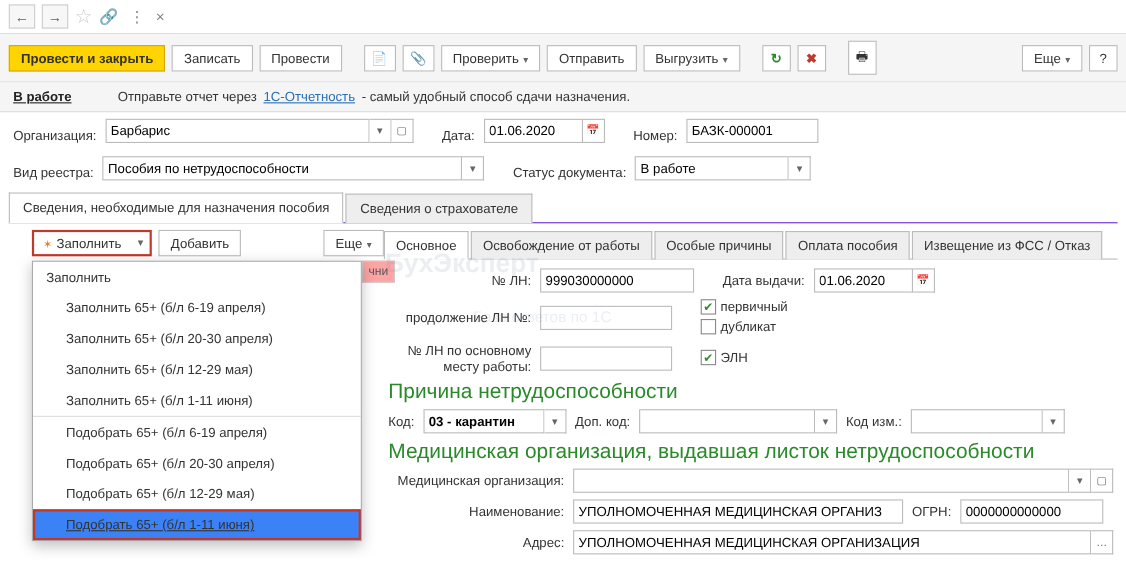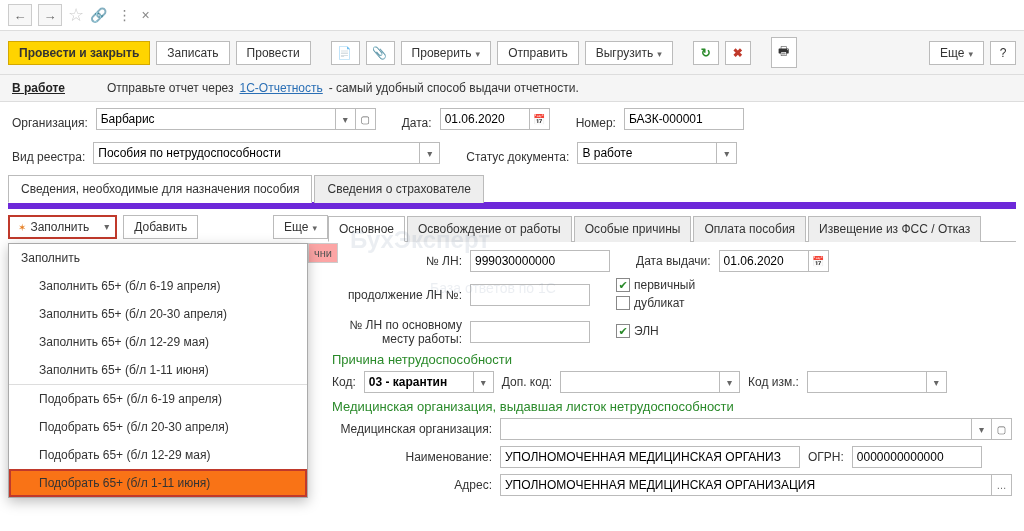--- a/index.html
+++ b/index.html
@@ -18,44 +18,44 @@
   .green { color:#2a8a2a; font-weight:bold; }
   .red { color:#c0392b; font-weight:bold; }
   .infobar { padding:6px 12px; background:#f5f5f5; display:flex; align-items:center; gap:6px; border-bottom:1px solid #ddd; }
   .infobar .status { text-decoration:underline; font-weight:bold; color:#222; }
   .link { color:#2a6fb5; text-decoration:underline; cursor:pointer; }
   .form-row { display:flex; align-items:flex-end; gap:8px; padding:6px 12px; }
   .label { color:#333; white-space:nowrap; }
   .input { border:1px solid #bbb; padding:2px 4px; height:22px; background:#fff; font-size:12px; }
   .input-group { display:flex; align-items:stretch; }
   .input-group .tiny-btn { border:1px solid #bbb; border-left:none; width:20px; display:flex; align-items:center; justify-content:center; font-size:10px; color:#666; background:#fff; cursor:pointer; }
-  .tabs { display:flex; border-bottom:7px solid #6d28d9; margin:4px 8px 0; }
+  .tabs { display:flex; border-bottom:1px solid #6d28d9; margin:4px 8px 0;align-items:center; }
   .tab { padding:6px 12px; border:1px solid #bbb; border-bottom:none; background:#eee; margin-right:2px; cursor:pointer; position:relative; top:1px; }
   .tab.active { background:#fff; border-bottom:1px solid #fff; }
-  .content { display:flex; padding:6px 8px; gap:0; }
+  .content { display:flex; padding:6px 8px; gap:0;margin-left:21px; }
   .left-pane { width:320px; position:relative; }
   .left-controls { display:flex; gap:6px; margin-bottom:4px; }
   .dropdown-btn { border:2px solid #c0392b; background:#fff; padding:3px 26px 3px 8px; cursor:pointer; position:relative; }
   .dropdown-btn::before { content:"✶"; color:#e67e22; font-size:10px; margin-right:4px; }
   .dropdown-btn::after { content:"▾"; position:absolute; right:6px; top:4px; font-size:10px; color:#666; }
   .dropdown-menu { position:absolute; top:28px; left:0; width:300px; background:#fff; border:1px solid #aaa; box-shadow:0 4px 12px rgba(0,0,0,0.25); z-index:10; }
   .menu-item { padding:7px 12px 7px 30px; cursor:pointer; font-size:12px; }
   .menu-sep { border-top:1px solid #ddd; margin:0; }
-  .menu-item.highlighted { background:#f97316; outline:2px solid #c0392b; outline-offset:-2px; }
+  .menu-item.highlighted { background:#3b82f6; outline:2px solid #c0392b; outline-offset:-2px;text-decoration:underline; }
   .menu-item.header { padding-left:12px; }
   .right-pane { flex:1; }
   .inner-tabs { display:flex; border-bottom:1px solid #bbb; }
   .inner-tab { padding:5px 10px; border:1px solid #bbb; border-bottom:none; background:#eee; cursor:pointer; margin-right:2px; font-size:12px; position:relative; top:1px; }
   .inner-tab.active { background:#fff; border-bottom:1px solid #fff; }
   .panel { padding:8px 4px; }
   .field-row { display:flex; align-items:center; gap:8px; margin-bottom:6px; }
   .field-label { width:130px; text-align:right; color:#333; font-size:12px; }
   .checkbox-row { display:flex; align-items:center; gap:4px; margin-bottom:2px; }
   .chk { width:14px; height:14px; border:1px solid #888; display:inline-flex; align-items:center; justify-content:center; font-size:11px; color:#2a8a2a; }
-  .section-title { color:#2a8a2a; font-size:13px; margin:6px 0 4px; }
+  .section-title { color:#2a8a2a; font-size:19px; margin:6px 0 4px; }
   .wm { position:absolute; top:226px; left:350px; font-size:24px; color:rgba(120,140,170,0.15); font-weight:bold; pointer-events:none; }
   .wm-sub { position:absolute; top:280px; left:430px; font-size:14px; color:rgba(120,140,170,0.15); pointer-events:none; }
   .small-col-header { position:absolute; left:300px; top:0px; border:1px solid #ccc; background:#fca5a5; padding:3px 5px; font-size:11px; color:#555; writing-mode:horizontal-tb; }
 </style>
 </head>
 <body>
 
 <div class="titlebar">
   <div class="nav-btn">←</div>
   <div class="nav-btn">→</div>
@@ -85,21 +85,21 @@
   <div class="spacer"></div>
   <button class="btn"><span>Еще</span><span class="caret">▾</span></button>
   <button class="btn icon">?</button>
 </div>
 
 <div class="infobar">
   <span class="status">В работе</span>
   <span style="width:30px"></span>
   <span>Отправьте отчет через </span>
   <span class="link">1С-Отчетность</span>
-  <span> - самый удобный способ выдачи отчетности.</span>
+  <span> - самый удобный способ сдачи назначения.</span>
 </div>
 
 <div class="form-row">
   <span class="label">Организация:</span>
   <div class="input-group">
     <input class="input" style="width: 240px;" value="Барбарис">
     <div class="tiny-btn">▾</div>
     <div class="tiny-btn">▢</div>
   </div>
   <span style="width:10px"></span>

